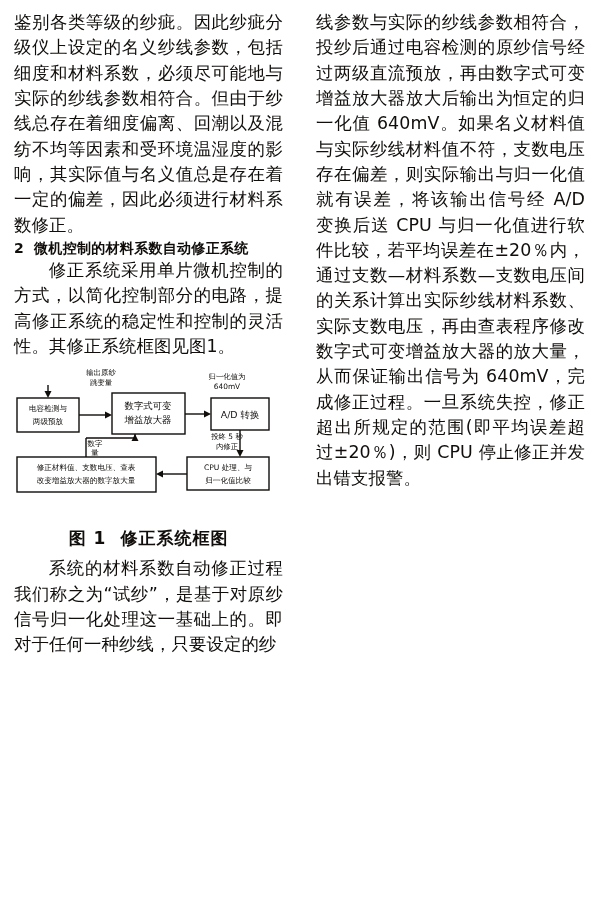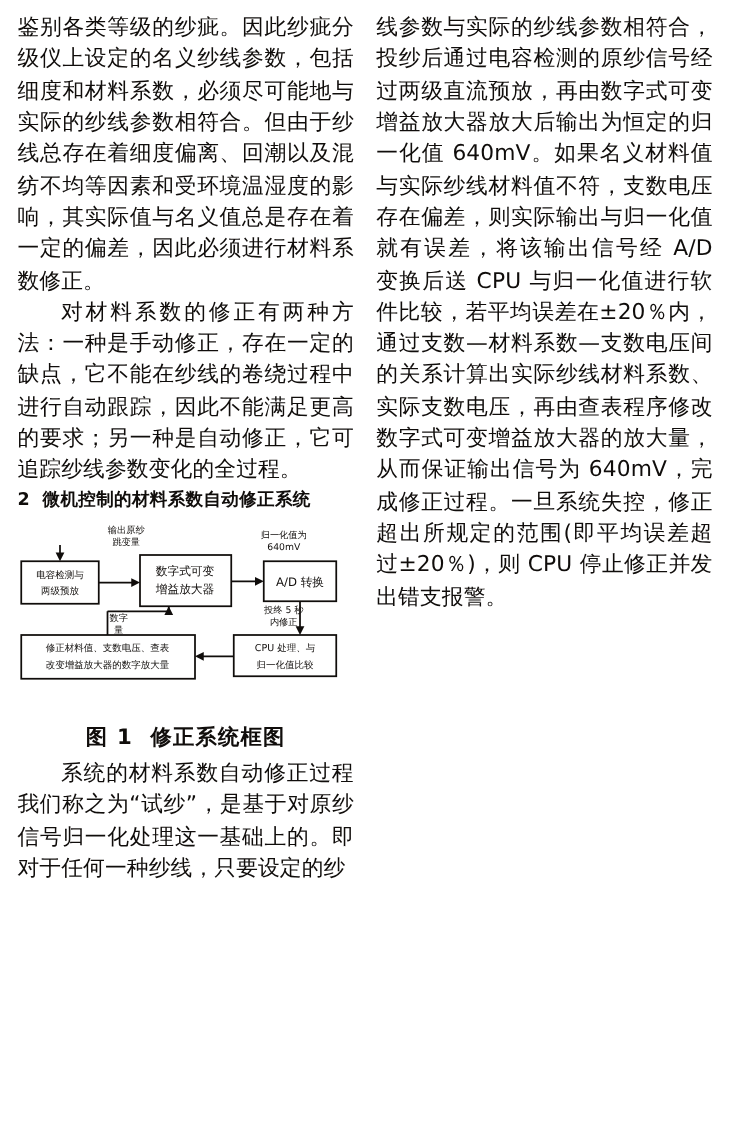--- a/index.html
+++ b/index.html
@@ -16,21 +16,21 @@
     overflow: hidden;
   }
   .page {
     width: 600px;
     height: 905px;
     position: relative;
     box-sizing: border-box;
     padding: 10px 14px 6px 14px;
     display: flex;
     flex-direction: row;
-    gap: 18px;
+    gap: 33px;
   }
   .col {
     width: 269px;
     flex: 0 0 269px;
     position: relative;
   }
   p {
     margin: 0 0 0 0;
     font-size: 17.4px;
     line-height: 1.455;
@@ -77,26 +77,26 @@
 </style>
 </head>
 <body>
 
 <div class="page">
 
   <div class="col">
 
     <p>鉴别各类等级的纱疵。因此纱疵分级仪上设定的名义纱线参数，包括细度和材料系数，必须尽可能地与实际的纱线参数相符合。但由于纱线总存在着细度偏离、回潮以及混纺不均等因素和受环境温湿度的影响，其实际值与名义值总是存在着一定的偏差，因此必须进行材料系数修正。</p>
 
-    <p class="indent">对材料系数的修正有两种方法：一种是手动修正，存在一定的缺点，它不能在纱线的卷绕过程中进行自动跟踪，因此不能满足更高的要求；另一种是自动修正，它可追踪纱线参数变化的全过程。</p>
 
     <div class="heading">
       <span class="num">2</span><span>微机控制的材料系数自动修正系统</span>
     </div>
 
+    <p class="indent">修正系统采用单片微机控制的方式，以简化控制部分的电路，提高修正系统的稳定性和控制的灵活性。其修正系统框图见图1。</p>
 
     <div class="fig-wrap">
       <svg class="diagram" width="267" height="152" viewBox="0 0 267 152">
 
         <g stroke="#100d0b" fill="none" stroke-width="1.4">
 
           <rect x="2" y="33" width="62" height="34"></rect>
 
           <rect x="97" y="28" width="73" height="41"></rect>
 

